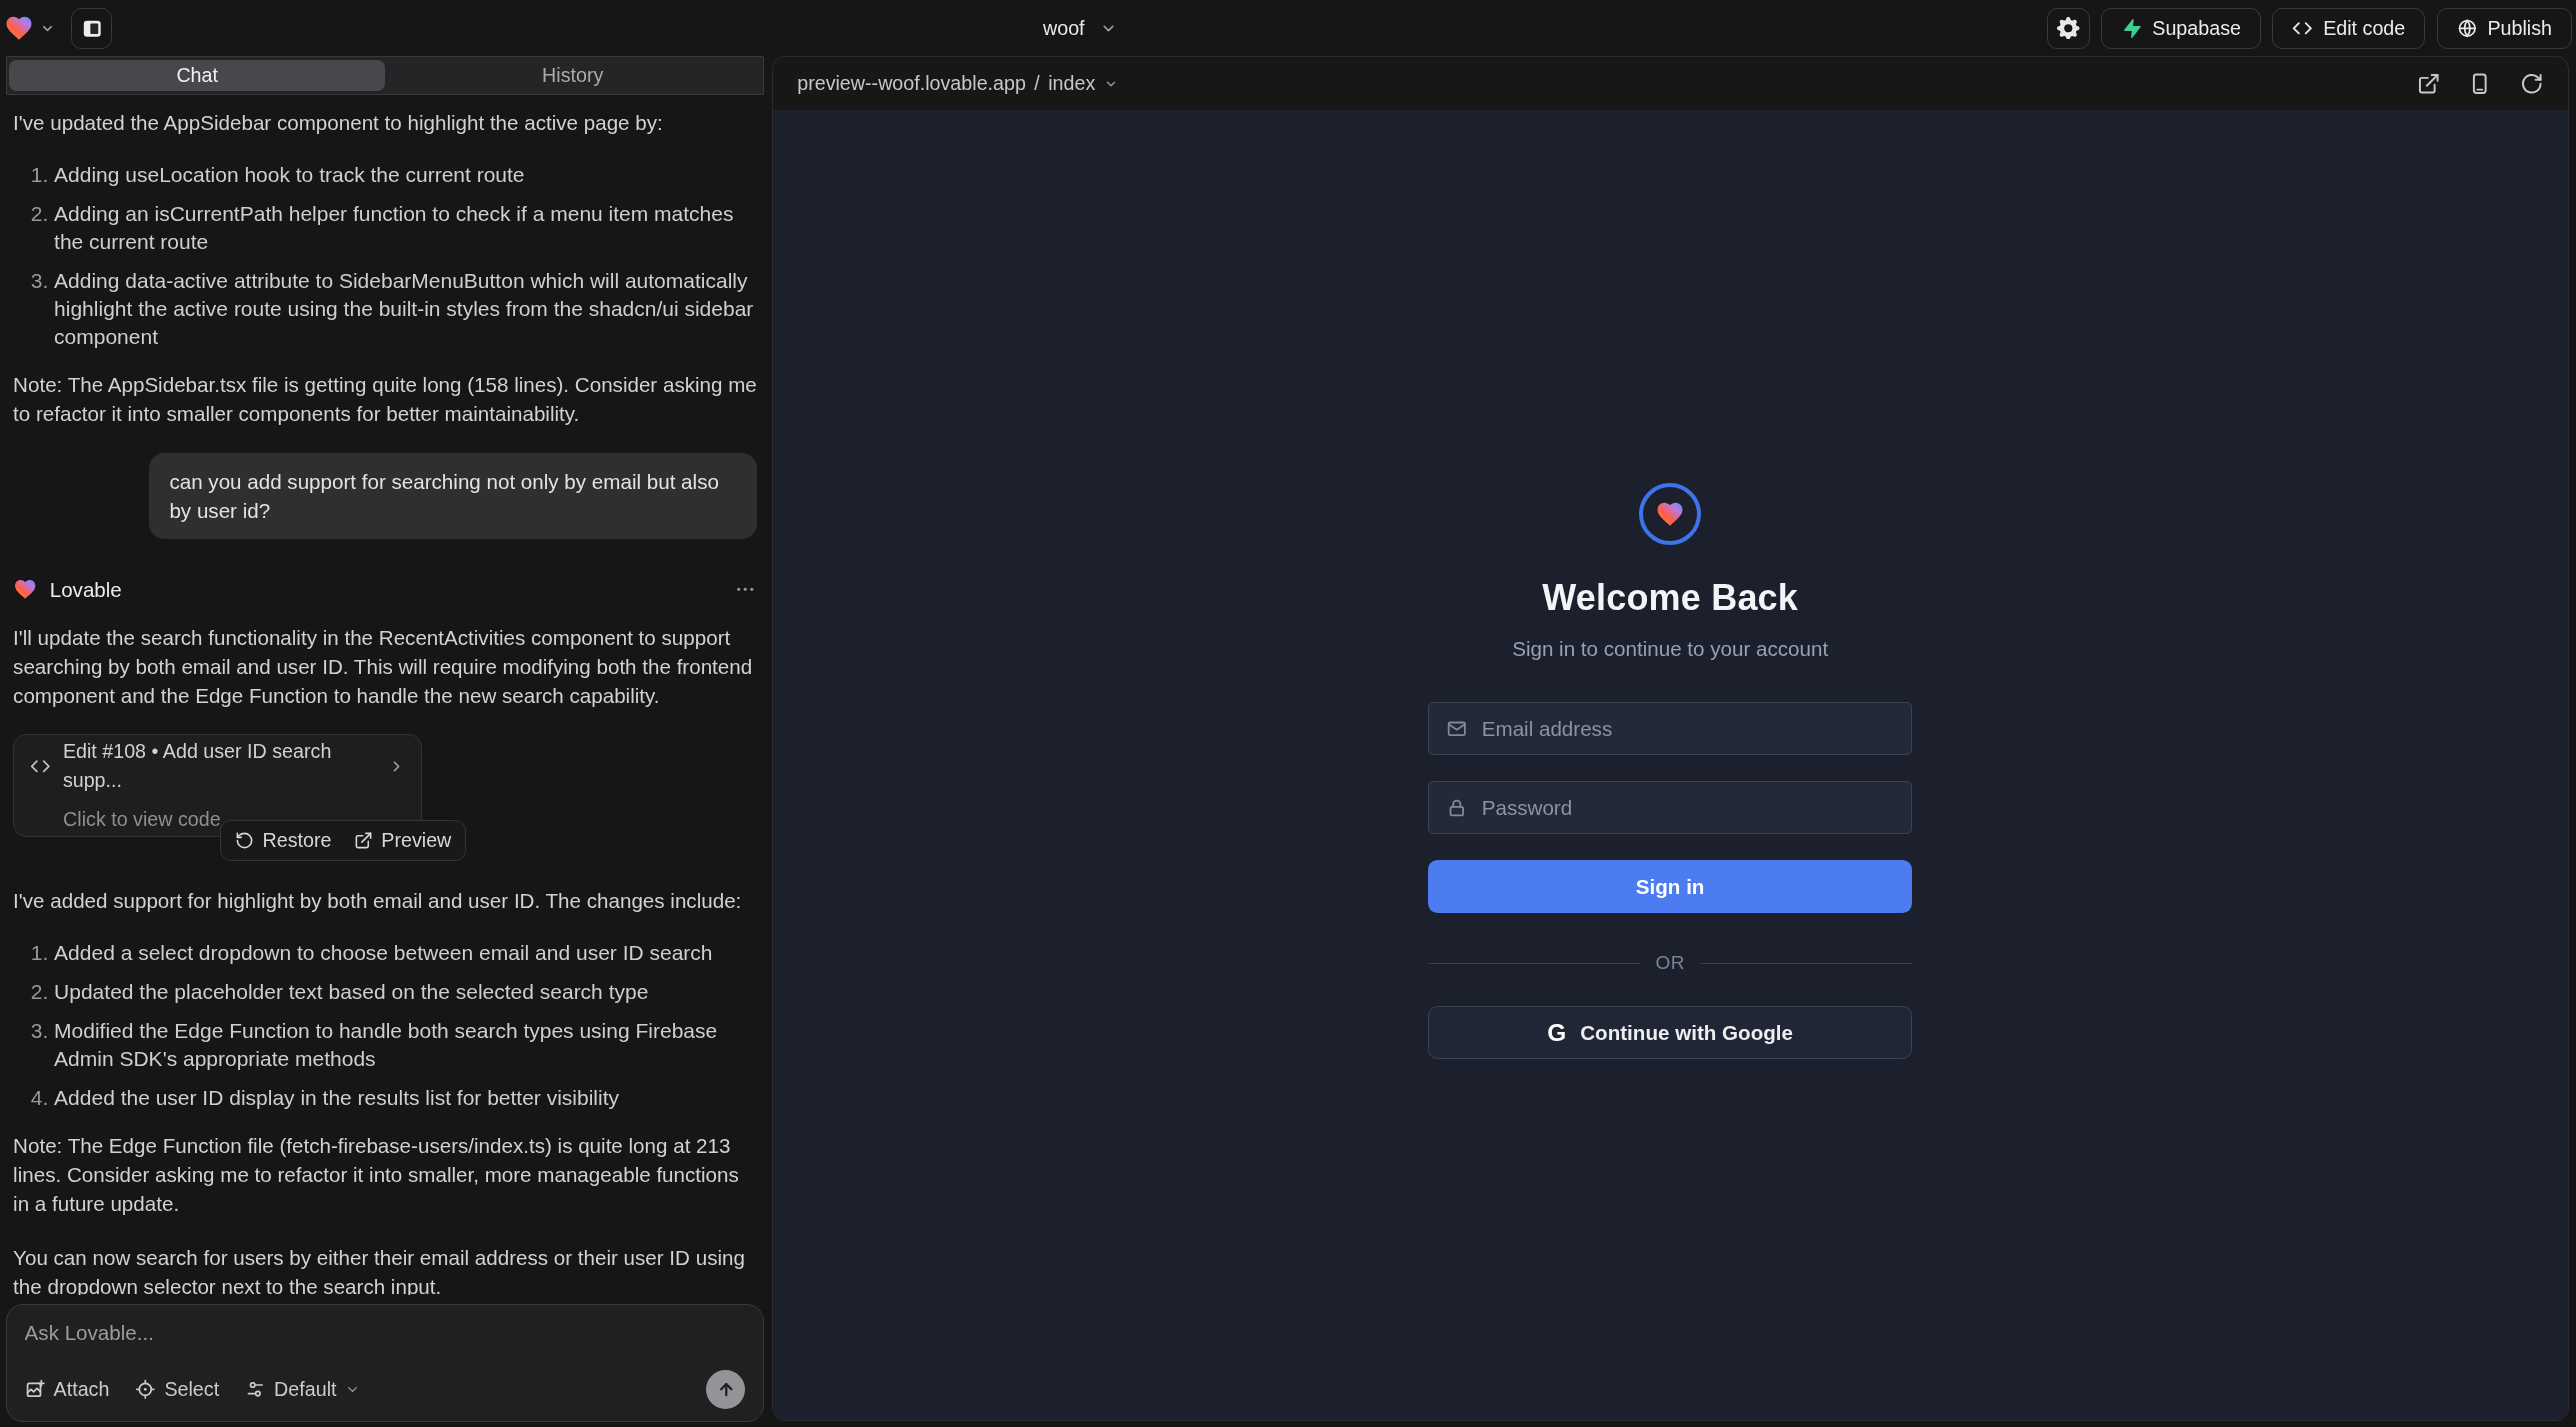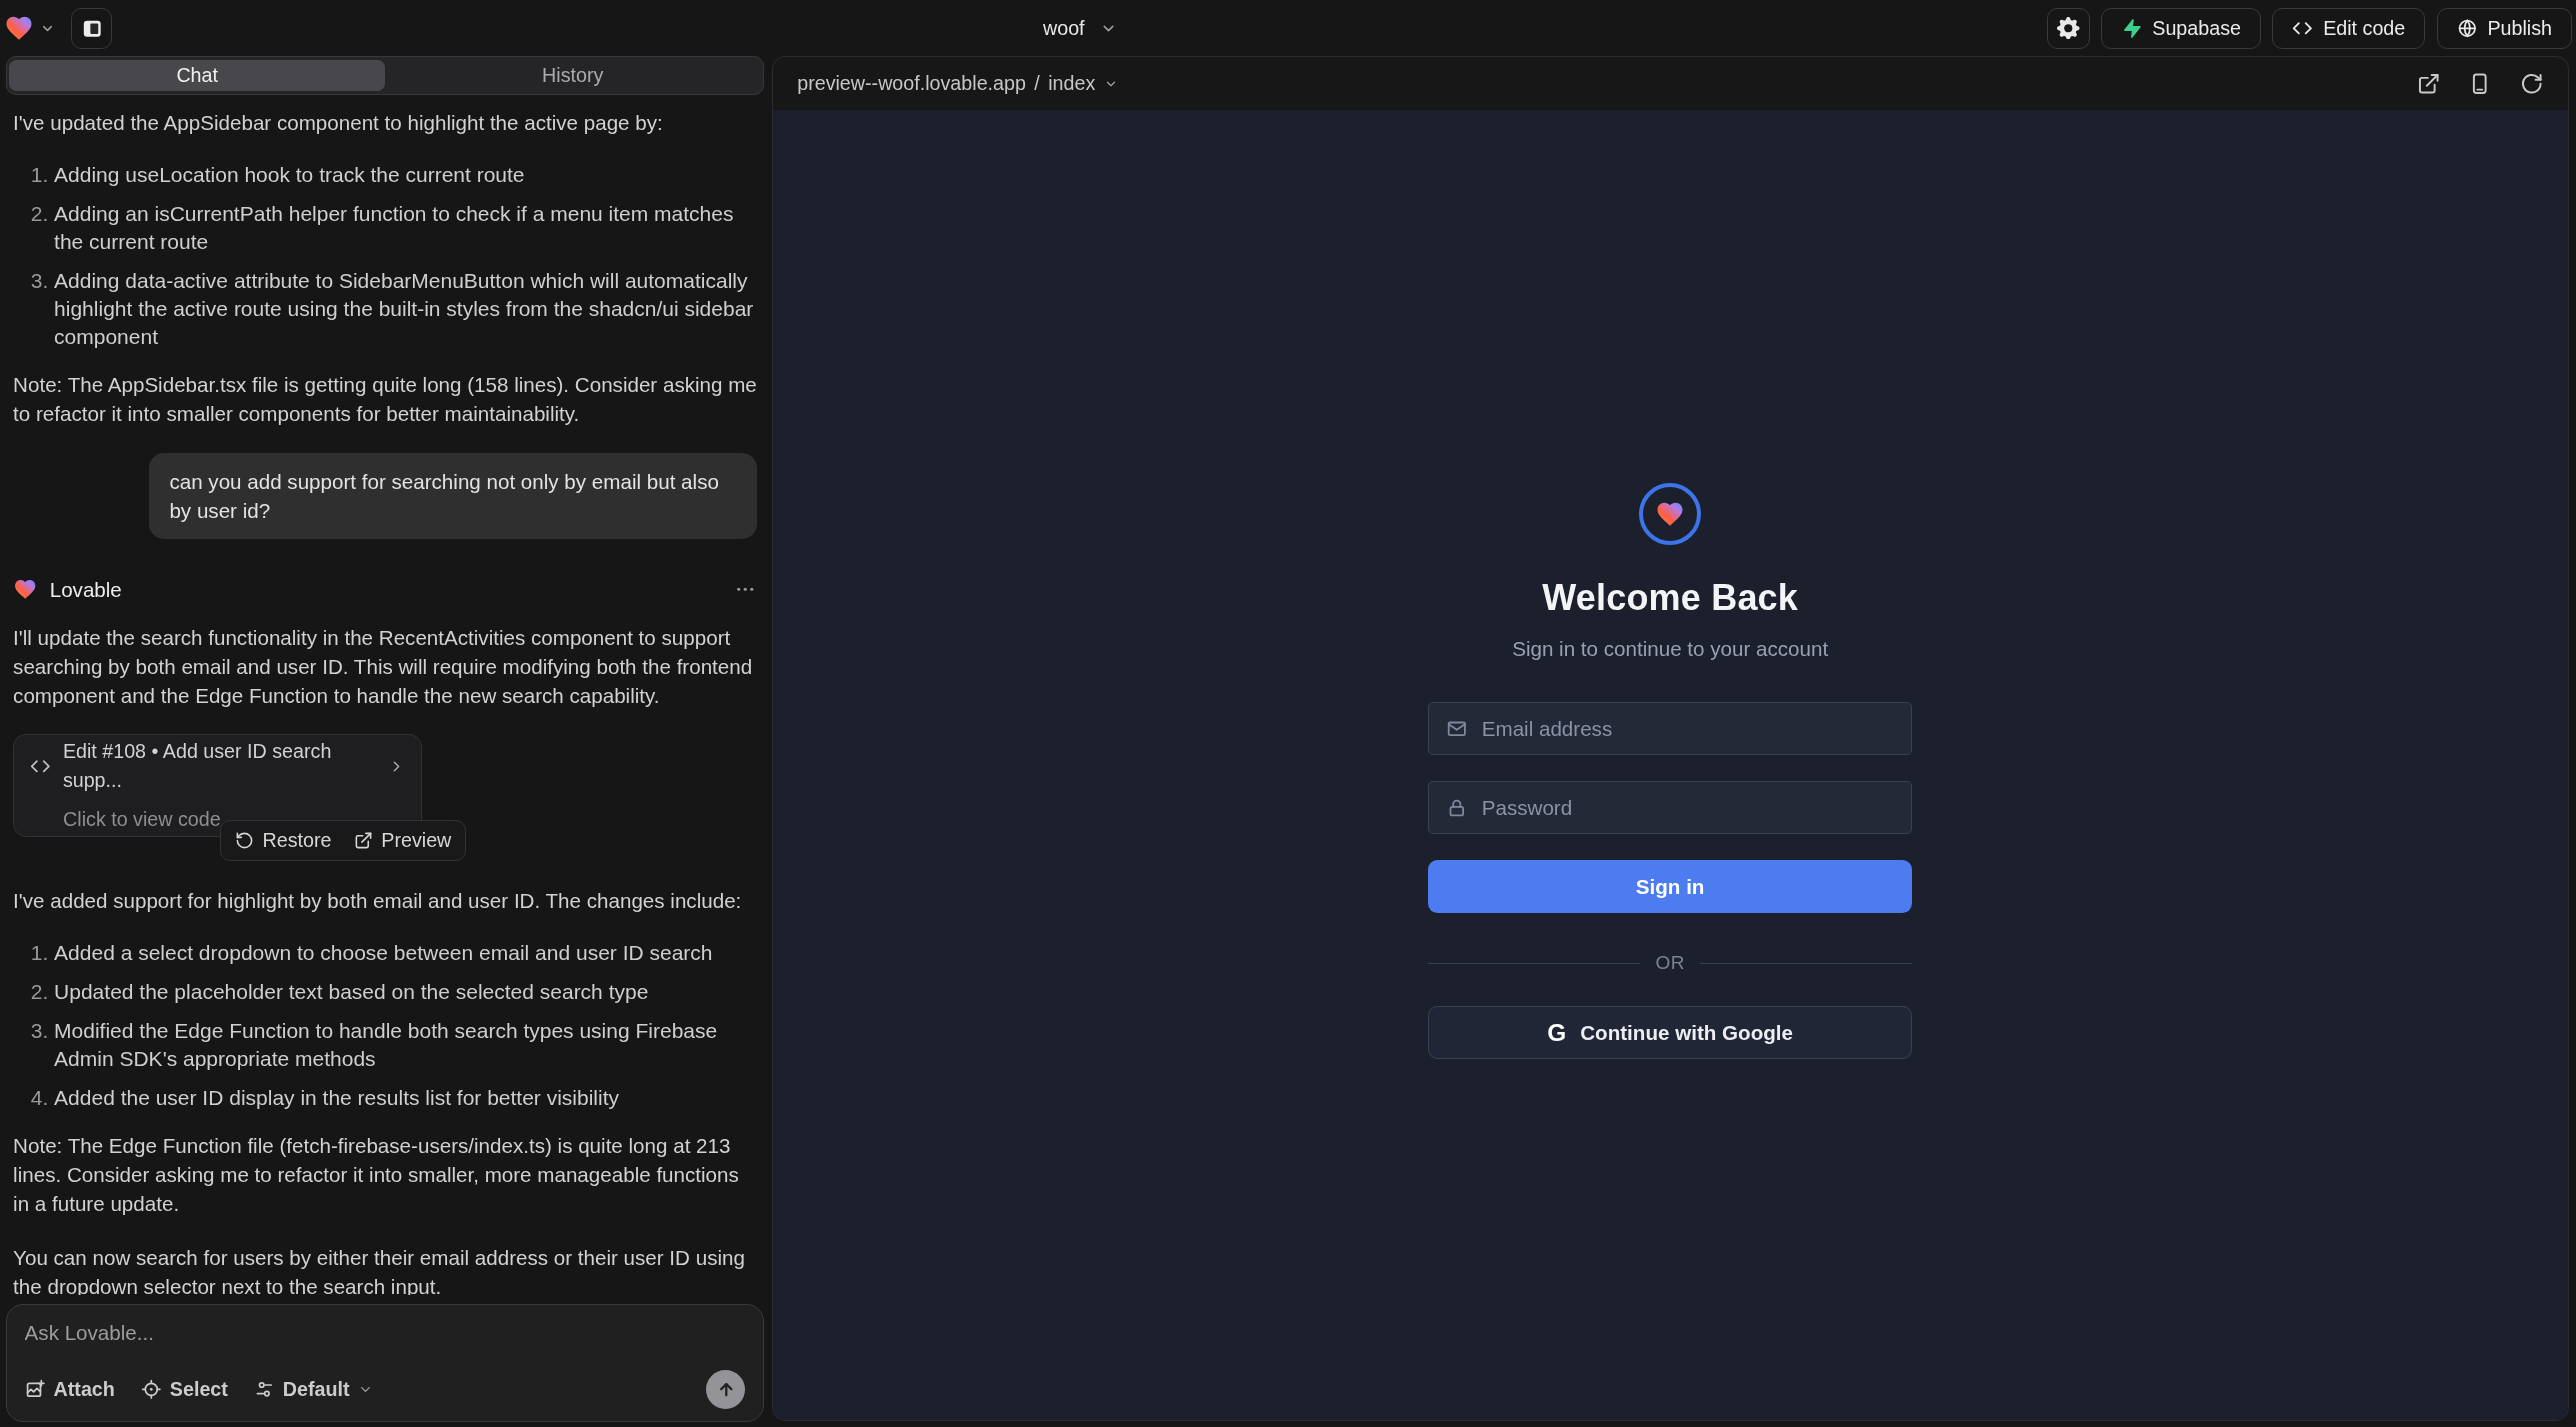--- a/index.html
+++ b/index.html
@@ -26,21 +26,21 @@
     color:#ececec; font-size:19.7px; font-family:inherit; }
   .tb-btn.icon-only { width:43px; padding:0; justify-content:center; }
   .muted-icon { color:#9e9e9e; }
 
   
   .main { flex:1; display:flex; min-height:0; }
 
   
   .chat-panel { width:769px; flex:0 0 769px; display:flex; flex-direction:column; padding:0 4.7px 5.6px 5.6px; }
   .tabs { height:39px; flex:0 0 auto; background:#252527; border:0.9px solid #39393b;
-    border-radius:10px; display:flex; padding:2.8px; }
+    border-radius:1px; display:flex; padding:2.8px; }
   .tab { flex:1; border-radius:7.5px; display:flex; align-items:center; justify-content:center;
     font-size:19.7px; color:#ababab; background:transparent; border:none; font-family:inherit; }
   .tab.active { background:#47474c; color:#f1f1f1; }
 
   .messages { flex:1; overflow:hidden; padding:13px 7.5px 0 7.5px; font-size:20.6px; line-height:29px; color:#d2d2d2; }
   .msg-p { margin-bottom:24.4px; }
   .messages ol { margin:0 0 19px 0; padding-left:41px; }
   .messages li { margin-bottom:9.4px; font-size:21px; color:#cfcfcf; line-height:28px;margin-top:11px; }
   .messages li::marker { color:#999; }
 
@@ -63,21 +63,21 @@
   .rp-btn { display:flex; align-items:center; gap:8.4px; font-size:19.7px; color:#d8d8d8;
     background:none; border:none; font-family:inherit; }
 
   .composer { flex:0 0 auto; margin-top:9.4px; background:#202021; border:0.9px solid #3a3a3c;
     border-radius:17px; padding:16px 18px 12.2px; display:flex; flex-direction:column; gap:15px; }
   .composer textarea { background:transparent; border:none; outline:none; resize:none;
     color:#e4e4e4; font-size:20.6px; font-family:inherit; height:34px; }
   .composer textarea::placeholder { color:#9c9c9c; }
   .composer-actions { display:flex; align-items:center; gap:26px; }
   .action-btn { display:flex; align-items:center; gap:8.4px; color:#cccccc; font-size:19.7px;
-    background:none; border:none; font-family:inherit;font-weight:bold; }
+    background:none; border:none; font-family:inherit; }
   .send-btn { margin-left:auto; width:39px; height:39px; border-radius:50%; background:#939398;
     display:flex; align-items:center; justify-content:center; color:#202020; border:none; }
 
   
   .preview-panel { flex:1; margin:0 7.5px 7.5px 2.8px; border:0.9px solid #2c2c2e; border-radius:13px;
     display:flex; flex-direction:column; min-width:0; background:#171717; overflow:hidden; }
   .preview-toolbar { height:53px; flex:0 0 auto; display:flex; align-items:center; padding:0 24.4px; }
   .url-btn { display:flex; align-items:center; gap:8.4px; color:#c7c7c7; font-size:19.7px;
     background:none; border:none; font-family:inherit; }
   .url-chev { color:#9a9a9a; }

